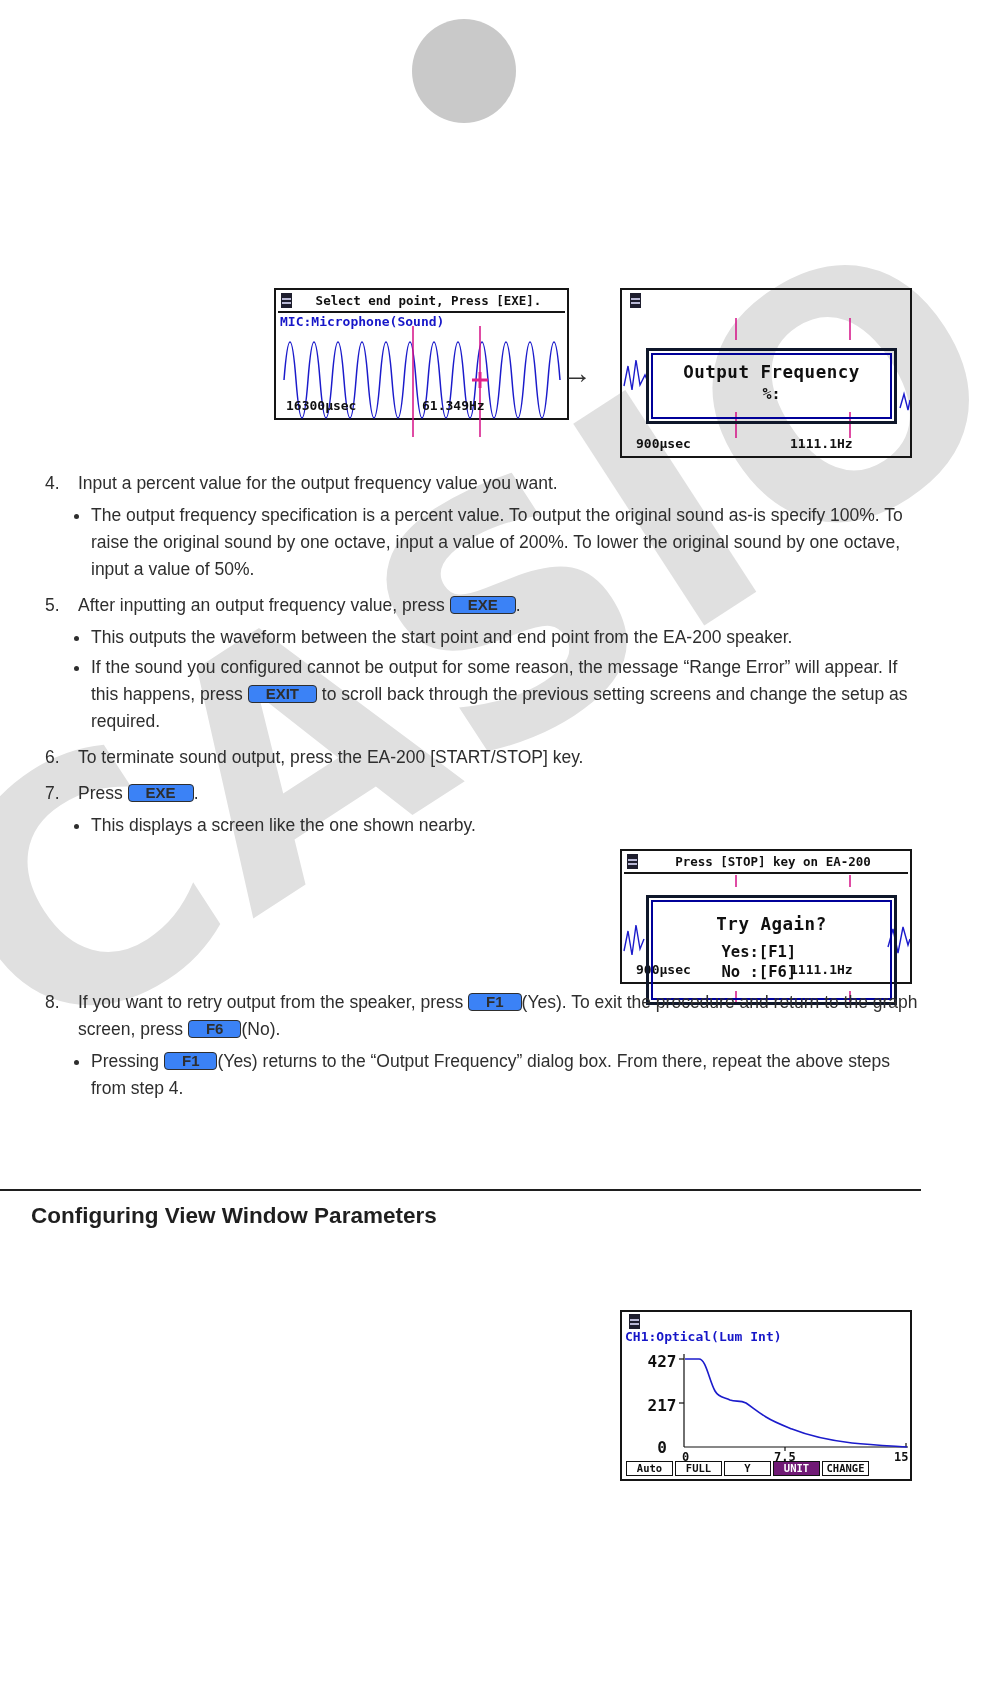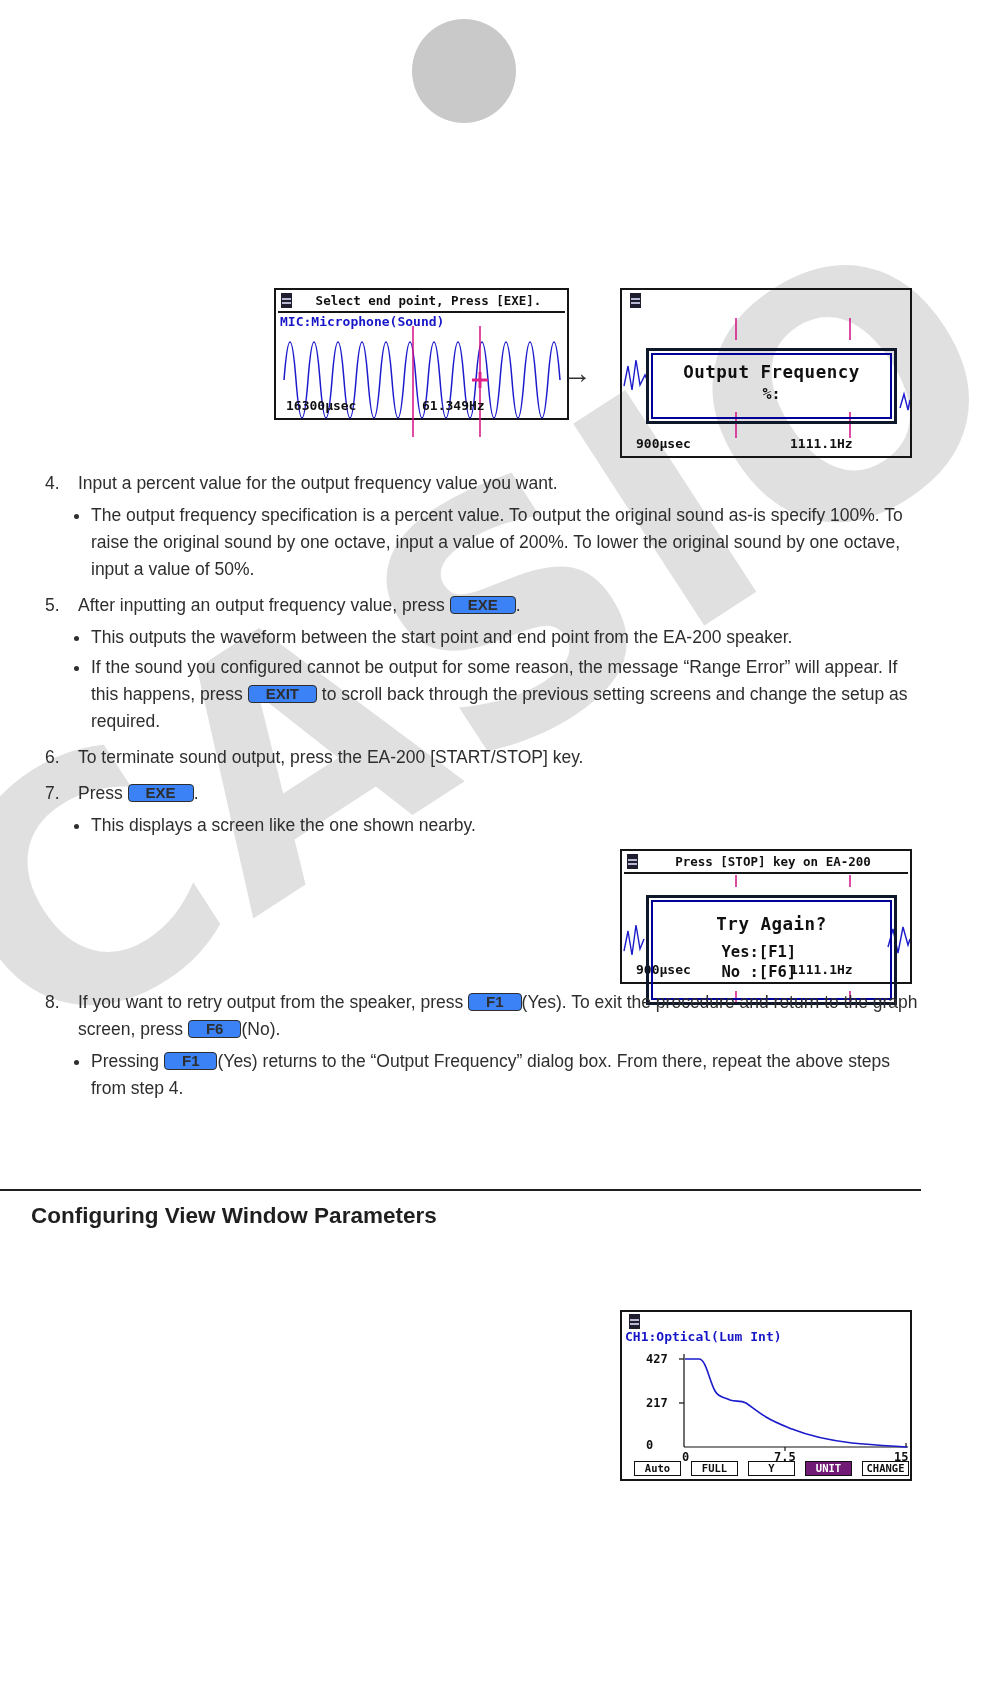--- a/index.html
+++ b/index.html
@@ -42,27 +42,27 @@
   .scr-channel { position:absolute; left:4px; top:24px; font-weight:bold; font-size:13px; color:#1616c8; z-index:2; }
   .ftr { position:absolute; bottom:5px; font-weight:bold; font-size:13px; color:#101010; z-index:2; }
 
   .dlg { position:absolute; border:3px solid #0f172a; z-index:3;margin-top:8px; }
   .dlg-inner { position:absolute; left:2px; right:2px; top:2px; bottom:2px; border:2px solid #000099; }
   .dlg-title { text-align:center; margin-top:7px; font-size:17.5px; font-weight:bold; color:#101010; letter-spacing:0.5px; }
   .dlg-prompt { text-align:center; margin-top:3px; font-size:15px; font-weight:bold; color:#101010; }
   .dlg-opts { width:100px; margin:8px auto 0; font-size:15.5px; font-weight:bold; line-height:20px; color:#101010; }
 
   
-  .g-ylabel { position:absolute; width:32px; text-align:left; font-size:12px; font-weight:bold; color:#101010; z-index:2; }
+  .g-ylabel { position:absolute; width:32px; text-align:center; font-size:16px; font-weight:bold; color:#101010; z-index:2; }
   .g-xlabel { position:absolute; font-size:12px; font-weight:bold; color:#101010; z-index:2; }
   .fkeys { position:absolute; left:4px; bottom:3px; display:flex; gap:2px; z-index:2; }
   .fkey {
     width:47px; height:15px; border:1.5px solid #101010; box-sizing:border-box;
     font-size:10.5px; font-weight:bold; text-align:center; line-height:12px;
-    color:#101010; background:#ffffff;margin-left:8px;
+    color:#101010; background:#ffffff;
   }
   .fkey.inv { background:#701a75; color:#ffffff; }
 
   
   .arrow { position:absolute; left:552px; top:356px; width:50px; text-align:center;
            font-size:30px; color:#333333; z-index:2; }
 
   
   .content { position:absolute; left:45px; top:470px; width:876px; z-index:3;
              font-size:17.5px; line-height:27px; color:#2e2e2e; }

